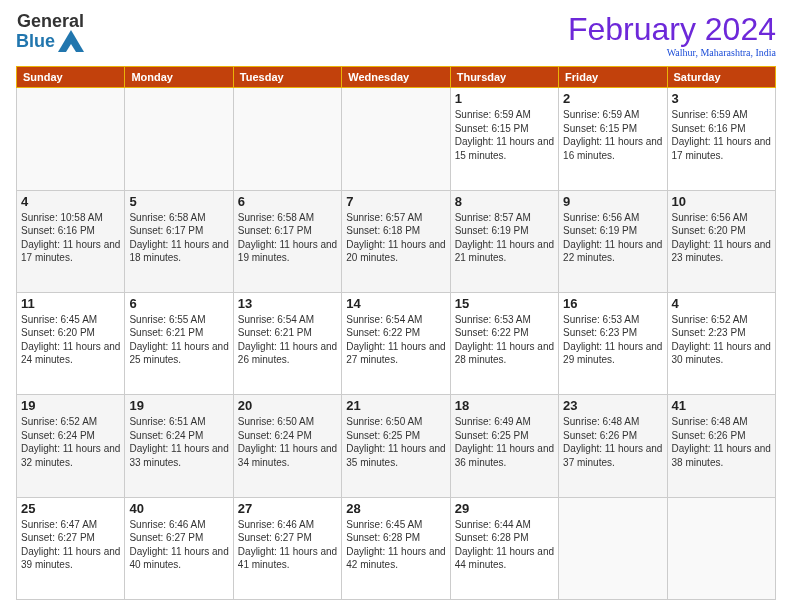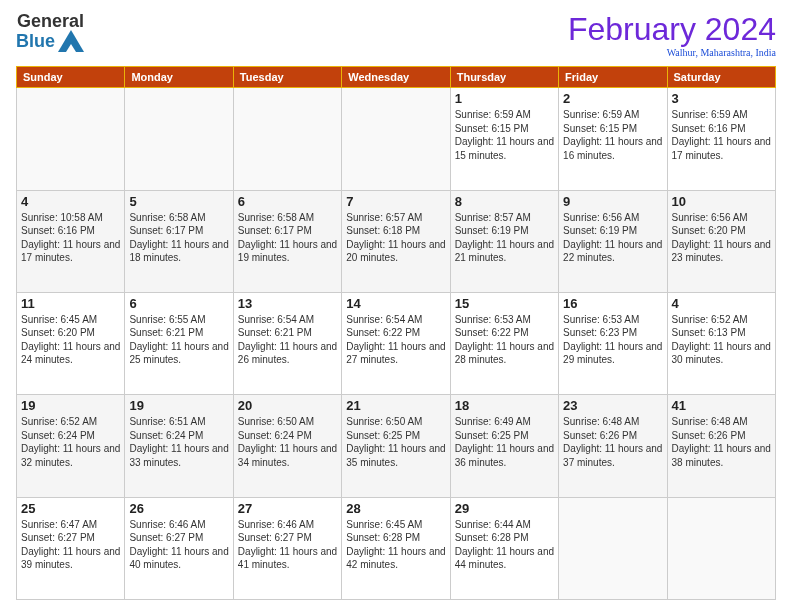--- a/index.html
+++ b/index.html
@@ -242,21 +242,21 @@
           <td>
             <span class="day-num">16</span>
             <div class="day-info">Sunrise: 6:53 AM
 Sunset: 6:23 PM
 Daylight: 11 hours
 and 29 minutes.</div>
           </td>
           <td>
             <span class="day-num">4</span>
             <div class="day-info">Sunrise: 6:52 AM
-Sunset: 6:13 PM
+Sunset: 2:23 PM
 Daylight: 11 hours
 and 30 minutes.</div>
           </td>
         </tr>
         <tr class="row-alt">
           <td>
             <span class="day-num">19</span>
             <div class="day-info">Sunrise: 6:52 AM
 Sunset: 6:24 PM
 Daylight: 11 hours
@@ -307,21 +307,21 @@
         </tr>
         <tr>
           <td>
             <span class="day-num">25</span>
             <div class="day-info">Sunrise: 6:47 AM
 Sunset: 6:27 PM
 Daylight: 11 hours
 and 39 minutes.</div>
           </td>
           <td>
-            <span class="day-num">26</span>
+            <span class="day-num">40</span>
             <div class="day-info">Sunrise: 6:46 AM
 Sunset: 6:27 PM
 Daylight: 11 hours
 and 40 minutes.</div>
           </td>
           <td>
             <span class="day-num">27</span>
             <div class="day-info">Sunrise: 6:46 AM
 Sunset: 6:27 PM
 Daylight: 11 hours

